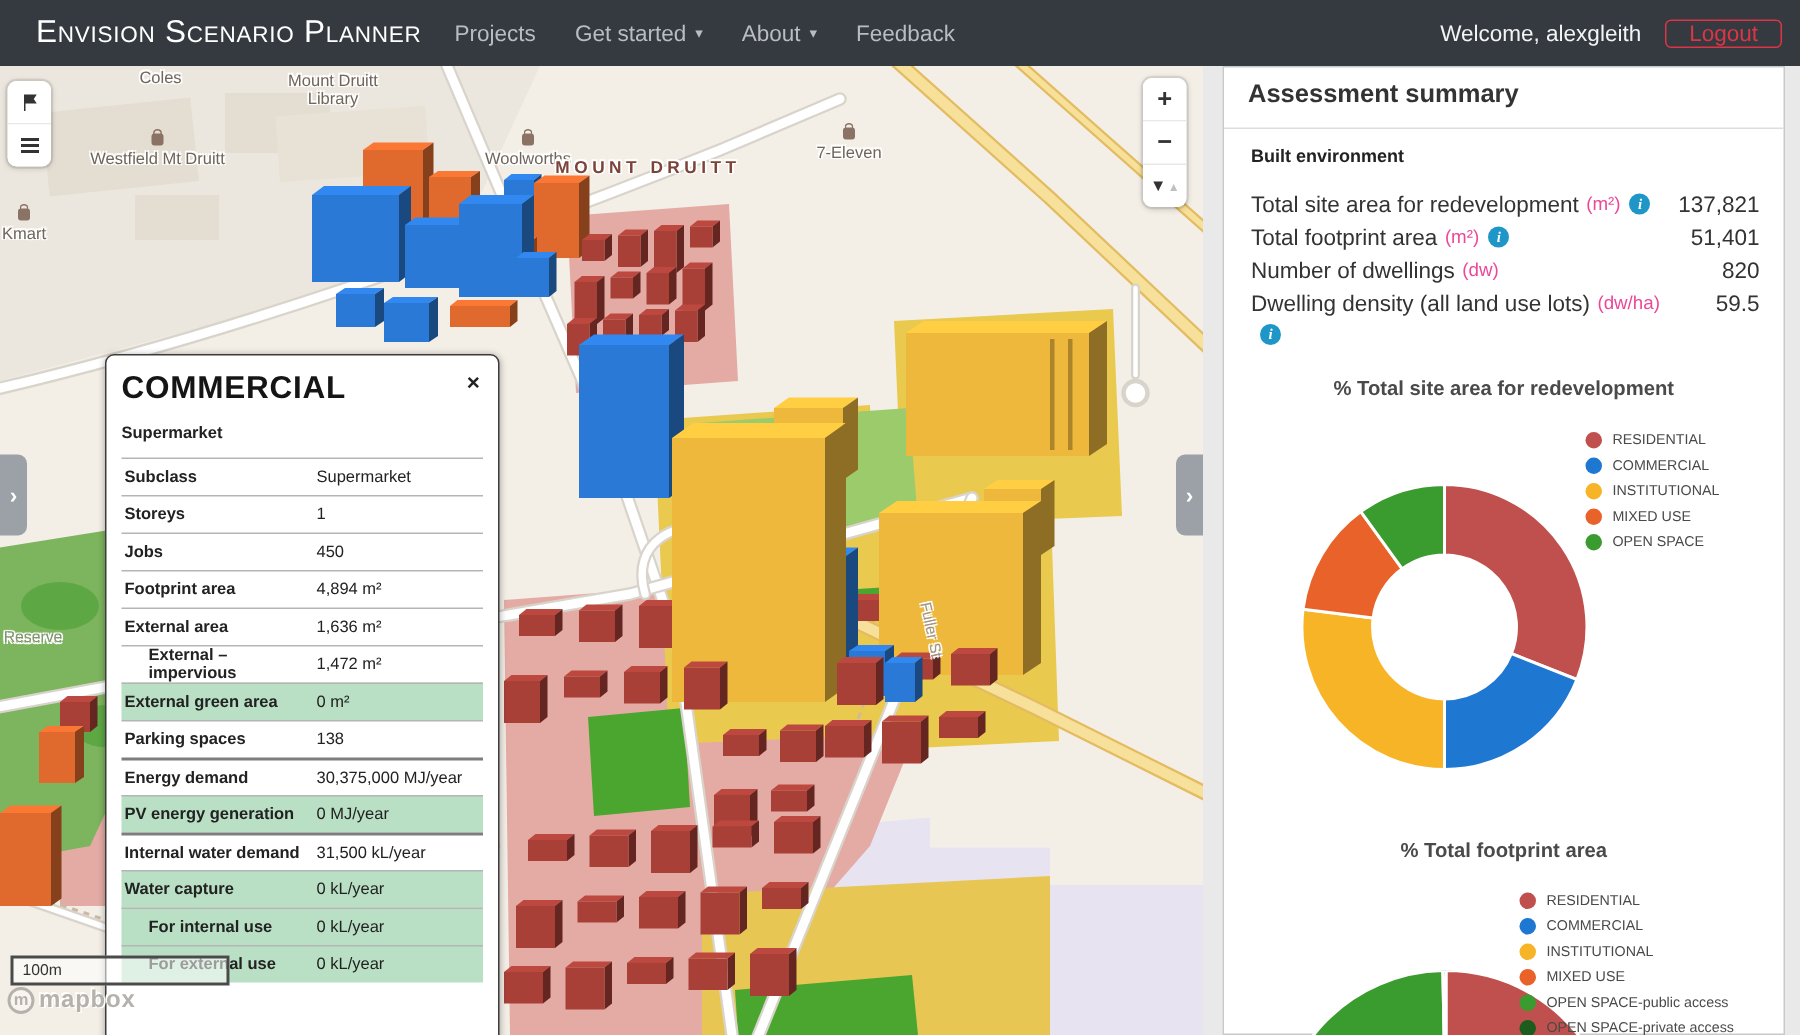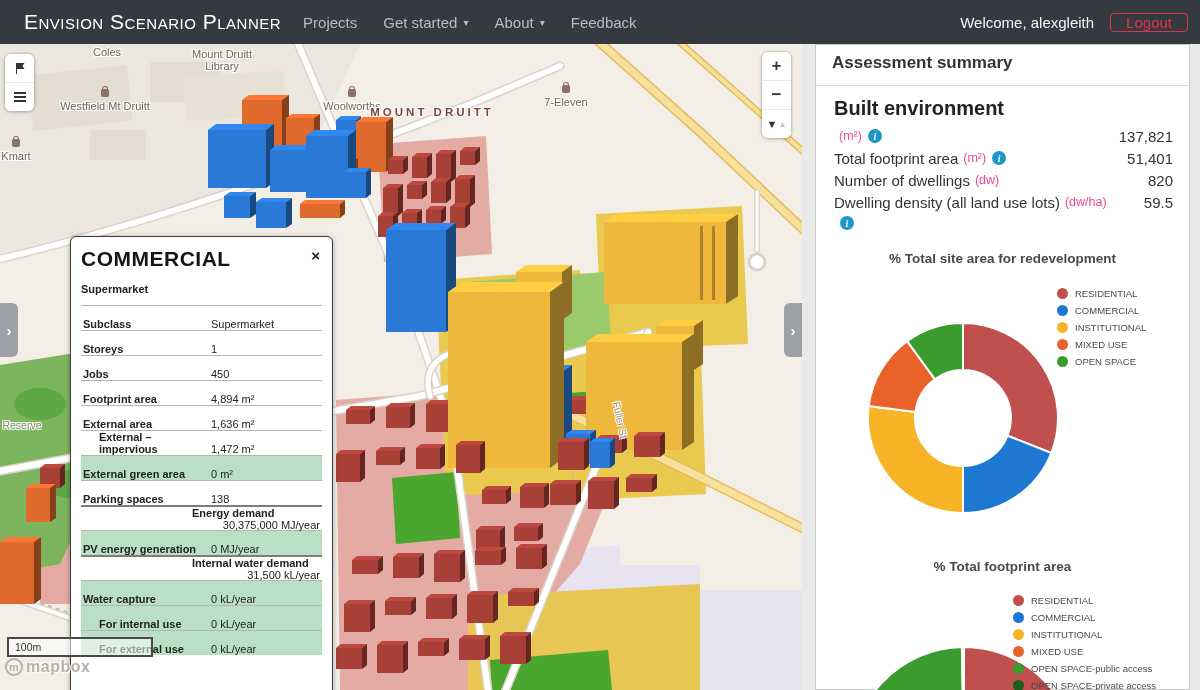--- a/index.html
+++ b/index.html
@@ -58,35 +58,35 @@
   #attribution span.strong{font-weight:bold;}
 
   
   #popup{position:absolute;left:70px;top:236px;width:263px;height:470px;background:#fff;z-index:10;
     border:1px solid #3c3c3c;border-radius:6px;box-shadow:0 1px 5px rgba(0,0,0,.35);box-sizing:border-box;
     padding:10px 10px 0 10px;}
   #popup-title{font-size:21px;font-weight:800;color:#151515;letter-spacing:.5px;}
   #popup-close{position:absolute;right:12px;top:10px;font-size:15px;font-weight:bold;color:#222;cursor:pointer;}
   #popup-subtitle{font-size:11px;font-weight:bold;color:#222;margin-top:12px;}
   #popup-table{margin-top:10px;}
-  .p-row{display:flex;align-items:flex-end;height:25px;border-top:1px solid #b5b5b5;
+  .p-row{display:flex;align-items:center;height:25px;border-top:1px solid #b5b5b5;
     font-size:11px;color:#222;padding:0 2px;box-sizing:border-box;}
   .p-row.green{background:#b9e0c4;}
-  .p-row.sep{border-top:2px solid #7d7d7d;flex-direction:column;}
+  .p-row.sep{border-top:2px solid #7d7d7d;}
   .p-label{font-weight:bold;width:128px;flex:none;}
   .p-label.indent{padding-left:16px;box-sizing:border-box;}
   .p-value{flex:1;}
 
   
   #right-region{position:absolute;left:802px;top:44px;width:398px;height:646px;background:#e9e9e9;}
   #assessment-panel{position:absolute;left:13px;top:0;width:375px;height:646px;background:#fff;
     border:1px solid #c9c9c9;box-sizing:border-box;}
   #assessment-title{position:absolute;left:16px;top:8px;font-size:17px;font-weight:600;color:#333;}
   #assessment-divider{position:absolute;left:0;top:40px;width:100%;border-bottom:1px solid #ddd;}
-  #built-env-title{position:absolute;left:18px;top:52px;font-size:20px;font-weight:bold;color:#222;}
+  #built-env-title{position:absolute;left:18px;top:52px;font-size:12px;font-weight:bold;color:#222;}
   #stats{position:absolute;left:18px;top:80px;width:339px;}
   .stat-row{display:flex;align-items:center;height:22px;font-size:15px;color:#333;}
   .stat-unit{font-size:12.5px;color:#ec4899;margin-left:5px;}
   .stat-value{margin-left:auto;color:#333;}
   .info-i{display:inline-flex;width:14px;height:14px;border-radius:50%;background:#1e96c8;color:#fff;
     font:italic bold 10px "Liberation Serif",serif;align-items:center;justify-content:center;
     margin-left:6px;cursor:pointer;flex:none;}
   .stat-icon-line{height:20px;display:flex;align-items:center;}
   .chart-title{position:absolute;width:100%;text-align:center;font-size:13.5px;font-weight:bold;color:#4a4a4a;}
   .legend{position:absolute;display:flex;flex-direction:column;}
@@ -541,20 +541,21 @@
       </div>
   </div>
 
   <div id="right-region">
     <div id="assessment-panel">
       <div id="assessment-title">Assessment summary</div>
       <div id="assessment-divider"></div>
       <div id="built-env-title">Built environment</div>
       <div id="stats">
           <div class="stat-row">
+            <span>Total site area for redevelopment</span>
             <span class="stat-unit">(m²)</span>
             <span class="info-i">i</span>
             <span class="stat-value">137,821</span>
           </div>
           <div class="stat-row">
             <span>Total footprint area</span>
             <span class="stat-unit">(m²)</span>
             <span class="info-i">i</span>
             <span class="stat-value">51,401</span>
           </div>

